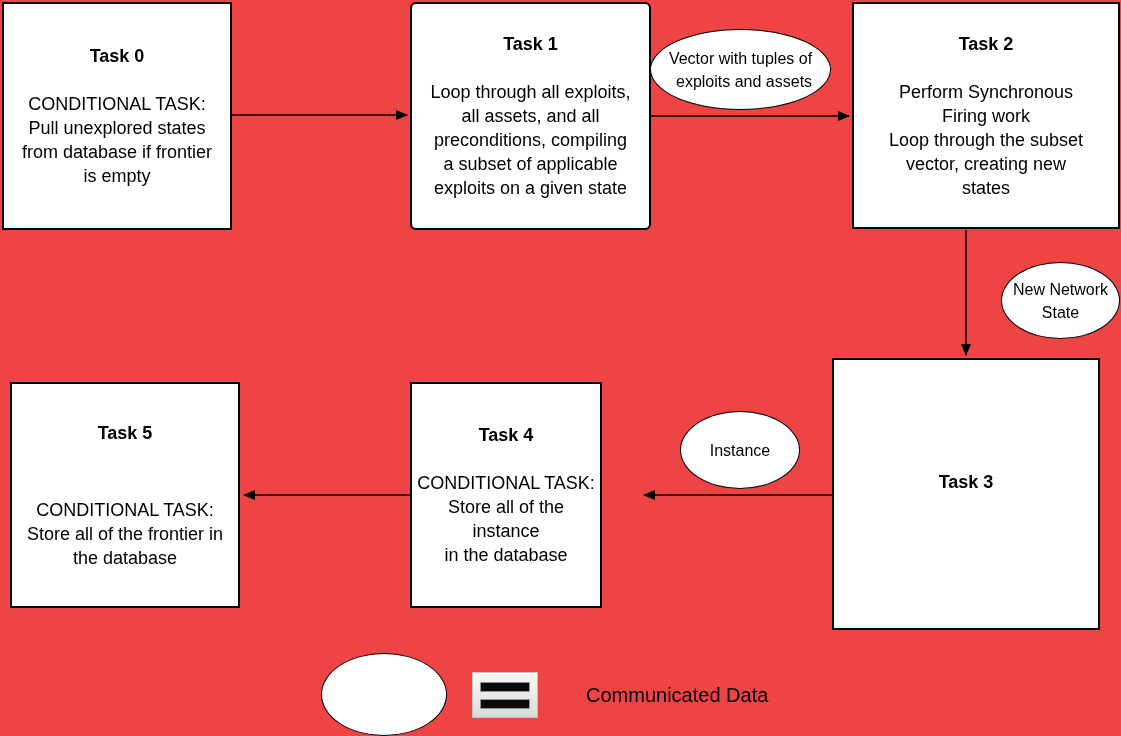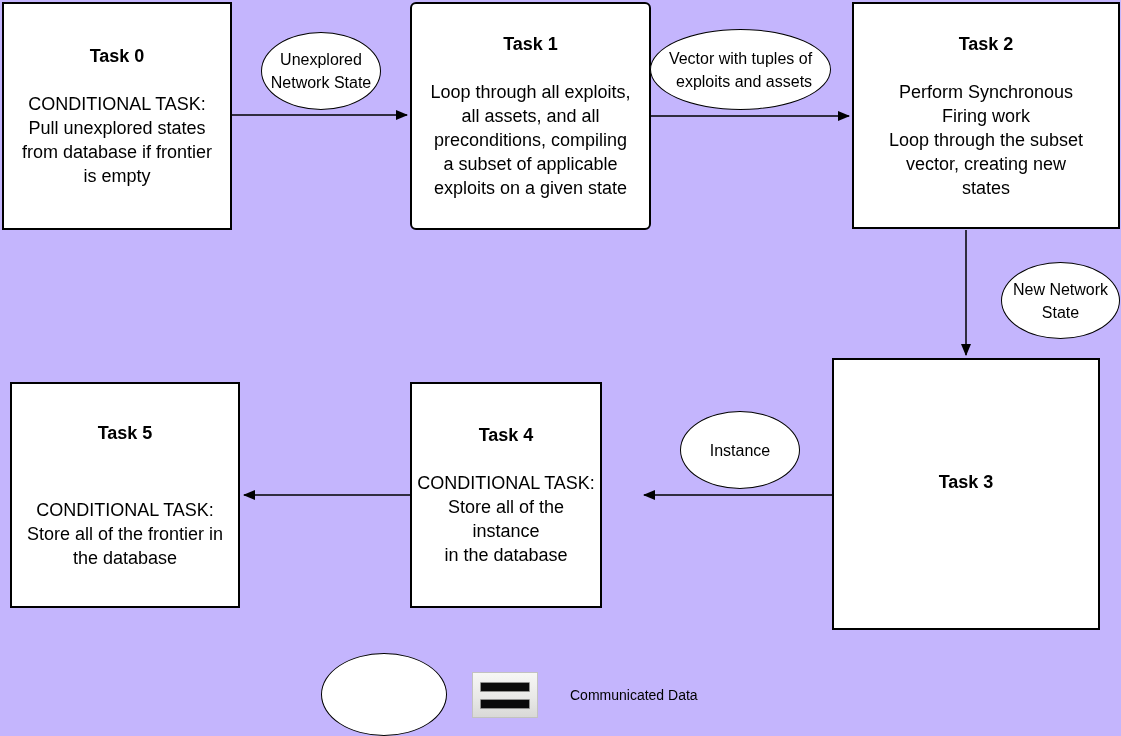--- a/index.html
+++ b/index.html
@@ -1,20 +1,20 @@
 <!DOCTYPE html>
 <html><head>
 <meta charset="utf-8">
 <style>
   html, body { margin: 0; padding: 0; background: #ffffff; }
   .canvas {
     position: relative;
     width: 1121px;
     height: 736px;
-    background: #c4b5fd;
+    background: #ef4444;
     font-family: "Liberation Sans", sans-serif;
     color: #000000;
     overflow: hidden;
   }
   .task-box {
     position: absolute;
     box-sizing: border-box;
     background: #ffffff;
     border: 2px solid #000000;
     display: flex;
@@ -79,22 +79,22 @@
   }
   .equals-bar {
     width: 50px; height: 10px;
     box-sizing: border-box;
     background: #0b0b0b;
     border: 1px solid #8f8f8d;
     border-radius: 1px;
   }
   .legend-label {
     position: absolute;
-    left: 570px; top: 683px;
-    font-size: 14px;
+    left: 586px; top: 683px;
+    font-size: 20px;
     line-height: 24px;
     white-space: nowrap;
     text-align: center;
   }
 </style>
 </head>
 <body>
 
 <div class="canvas">
 
@@ -148,22 +148,20 @@
 in the database</div>
   </div>
 
   <div class="task-box" id="task5">
     <div class="task-title">Task 5</div>
     <div class="task-body">CONDITIONAL TASK:
 Store all of the frontier in
 the database</div>
   </div>
 
-  <div class="ellipse" id="ell-unexplored">Unexplored
-Network State</div>
   <div class="ellipse" id="ell-vector">Vector with tuples of
 exploits and assets</div>
   <div class="ellipse" id="ell-newstate">New Network
 State</div>
   <div class="ellipse" id="ell-instance">Instance</div>
 
   <div class="ellipse" id="ell-legend"></div>
   <div class="equals-icon">
     <div class="equals-bar"></div>
     <div class="equals-bar"></div>

